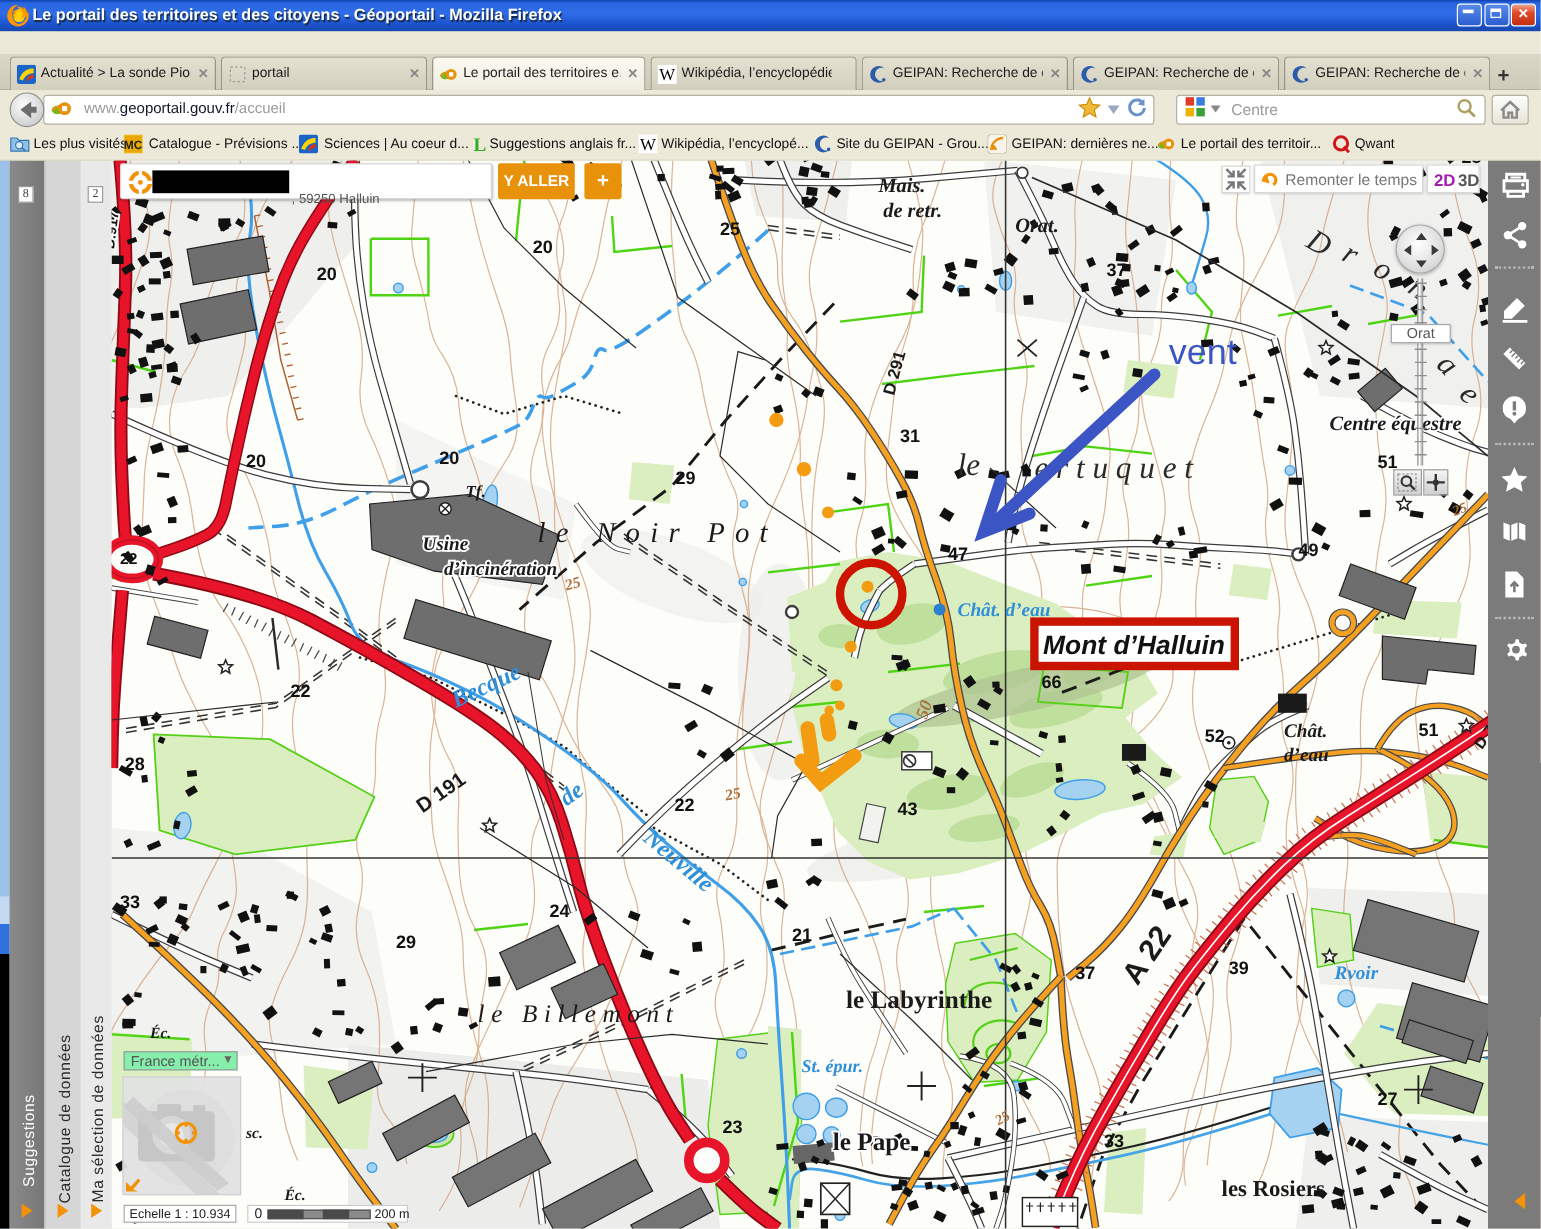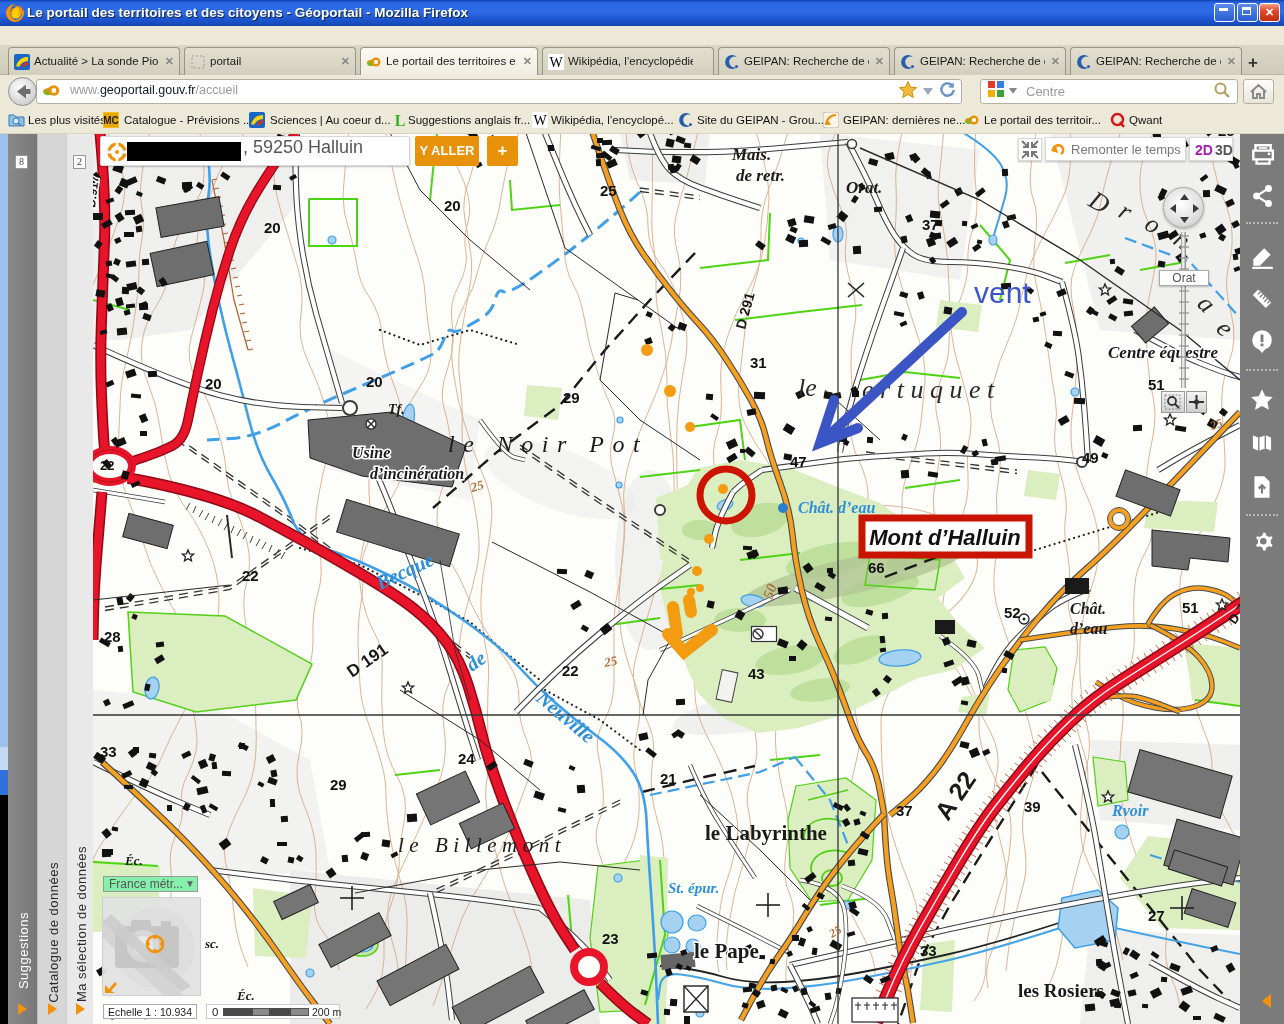--- a/index.html
+++ b/index.html
@@ -1322,21 +1322,21 @@
 <div class="mapbtn" style="left:100px;top:136px;width:310px;height:30px;border-radius:2px">
 <svg class="abs" style="left:6px;top:5px" width="20" height="20" viewBox="0 0 20 20">
         <circle cx="10" cy="10" r="8" fill="none" stroke="#f39208" stroke-width="3.4"></circle>
         <rect x="8.6" y="0" width="2.8" height="5" fill="#fff"></rect>
         <rect x="8.6" y="15" width="2.8" height="5" fill="#fff"></rect>
         <rect x="0" y="8.6" width="5" height="2.8" fill="#fff"></rect>
         <rect x="15" y="8.6" width="5" height="2.8" fill="#fff"></rect>
         <circle cx="10" cy="10" r="2" fill="#f39208"></circle>
       </svg>
 <div class="abs" style="left:26px;top:5px;width:114px;height:19px;background:#000"></div>
-<div class="abs" style="left:142px;top:0;font-size:18px;color:#555">, 59250 Halluin</div>
+<div class="abs" style="left:142px;top:23px;font-size:11px;color:#555">, 59250 Halluin</div>
     </div>
 <div class="obtn" style="left:415px;top:136px;width:64px;height:30px;font-size:13px;line-height:30px;border-radius:2px">Y ALLER</div>
 <div class="obtn" style="left:487px;top:136px;width:31px;height:30px;font-size:17px;line-height:29px;border-radius:2px">+</div>
 <div class="mapbtn" style="left:1018px;top:138px;width:24px;height:23px"><svg width="22" height="21" viewBox="0 0 22 21">
         <g stroke="#777" stroke-width="2" fill="none">
           <path d="M9 3 L9 8 L4 8 M9 8 L3 2"></path>
           <path d="M13 3 L13 8 L18 8 M13 8 L19 2"></path>
           <path d="M9 18 L9 13 L4 13 M9 13 L3 19"></path>
           <path d="M13 18 L13 13 L18 13 M13 13 L19 19"></path>
         </g>

